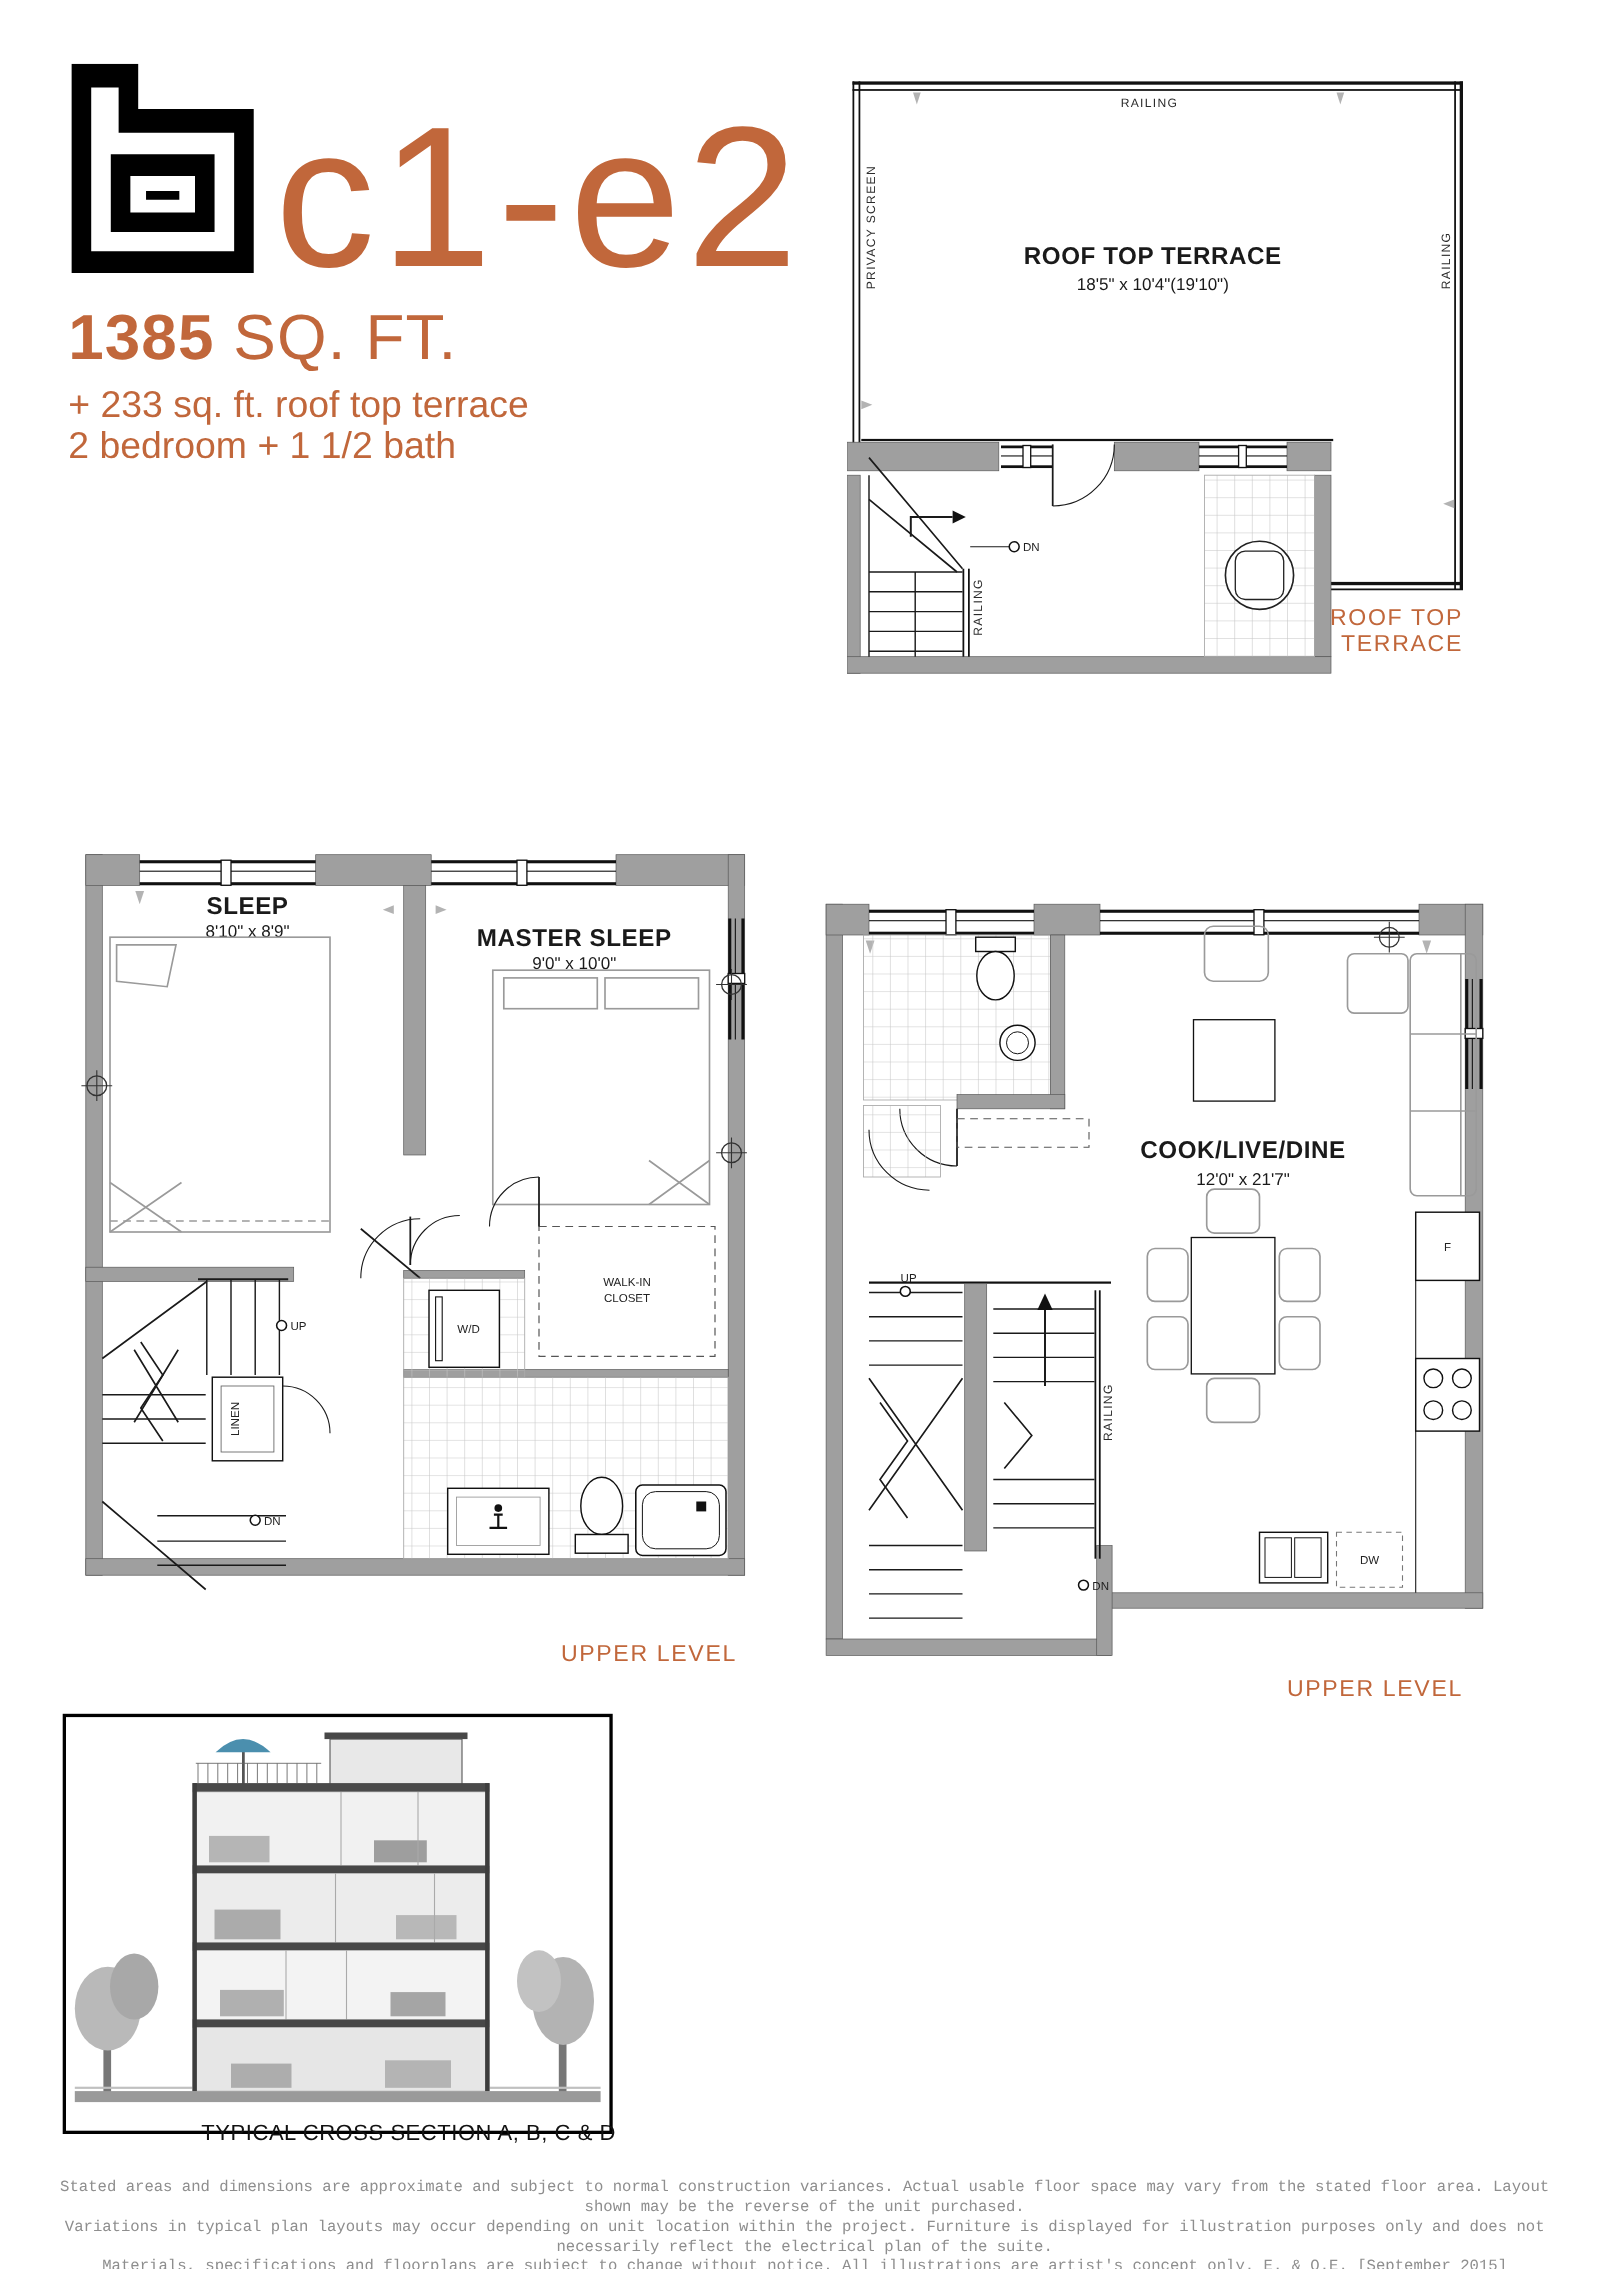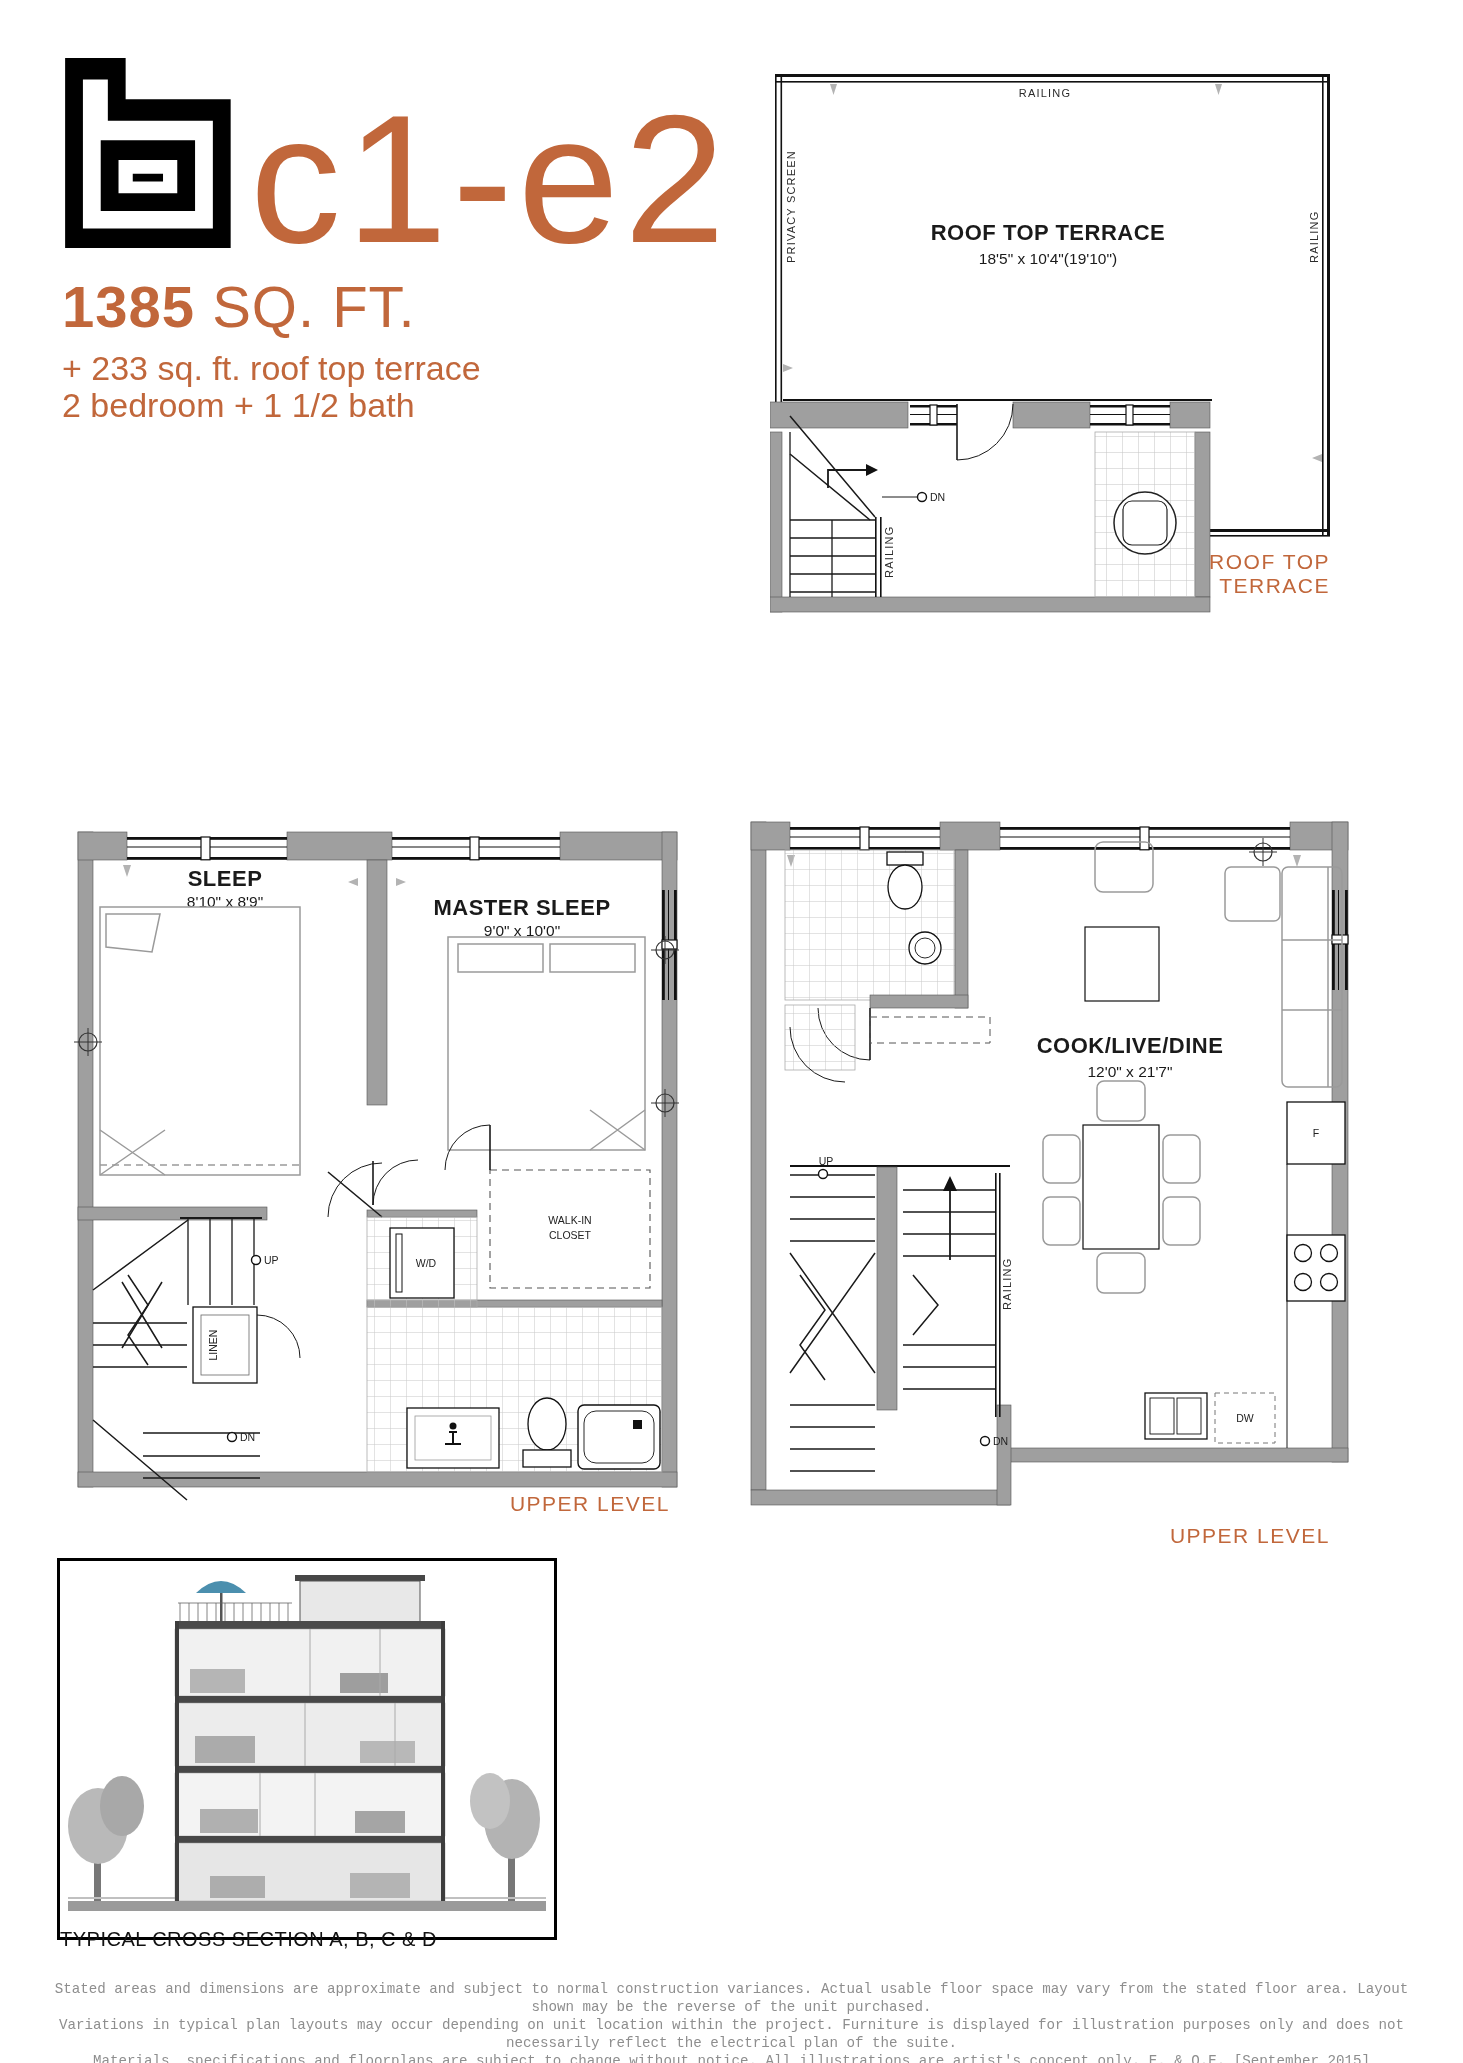--- a/index.html
+++ b/index.html
@@ -10,21 +10,21 @@
   .unit-code{position:absolute;left:250px;top:88px;font-size:182px;line-height:1;
              color:#c1673b;font-weight:400;letter-spacing:5px;}
   .area-line{position:absolute;left:62px;top:278px;font-size:58px;line-height:1;color:#c1673b;letter-spacing:1px;}
   .area-line .num{font-weight:700;}
   .area-line .unit{font-weight:400;}
   .subtitle{position:absolute;left:62px;top:350px;font-size:34px;line-height:37px;color:#c1673b;font-weight:400;}
   
   .plan-caption{position:absolute;color:#c1673b;font-size:21px;font-weight:400;letter-spacing:1.5px;text-align:right;}
   
   .xsec-frame{position:absolute;left:57px;top:1558px;width:494px;height:376px;border:3px solid #000;background:#fff;}
-  .xsec-caption{position:absolute;left:60px;top:1928px;width:500px;text-align:left;
+  .xsec-caption{position:absolute;left:60px;top:1928px;width:500px;text-align:right;
                 font-size:20px;letter-spacing:.5px;color:#111;}
   
   .disclaimer{position:absolute;left:30px;top:1980px;width:1403px;text-align:center;
               color:#8e8e8e;font-size:14.2px;line-height:18px;font-weight:400;font-family:Liberation Mono, monospace;}
   
   svg text{font-family:"Liberation Sans",sans-serif;}
   .t-room{font-size:22px;font-weight:700;fill:#1a1a1a;letter-spacing:.5px;}
   .t-dims{font-size:15.5px;font-weight:400;fill:#1a1a1a;}
   .t-small{font-size:11px;font-weight:400;fill:#2b2b2b;letter-spacing:1.2px;}
   .t-tiny{font-size:10.5px;font-weight:400;fill:#222;}
@@ -126,21 +126,21 @@
 
       <g>
         <rect x="325" y="364" width="100" height="165" fill="url(#tilesR)" stroke="#aaa" stroke-width=".8"></rect>
         <circle cx="375" cy="455" r="31" fill="#fff" stroke="#222" stroke-width="1.5"></circle>
         <rect x="353" y="433" width="44" height="44" rx="9" fill="none" stroke="#222" stroke-width="1.2"></rect>
       </g>
     </svg>
   </div>
   <div class="plan-caption" style="left:1100px;top:550px;width:230px;">ROOF TOP TERRACE</div>
 
-  <div class="abs" style="left:70px;top:820px;">
+  <div class="abs" style="left:70px;top:765px;">
     <svg width="615" height="700" viewBox="0 0 615 700">
       <defs>
         <pattern id="tilesB" width="16" height="16" patternUnits="userSpaceOnUse">
           <path d="M16 0 H0 V16" fill="none" stroke="#c7c7c7" stroke-width="1"></path>
         </pattern>
       </defs>
 
       <g>
         <rect class="wall" x="8" y="12" width="15" height="655"></rect>
         <rect class="wall" x="8" y="12" width="49" height="28"></rect>

